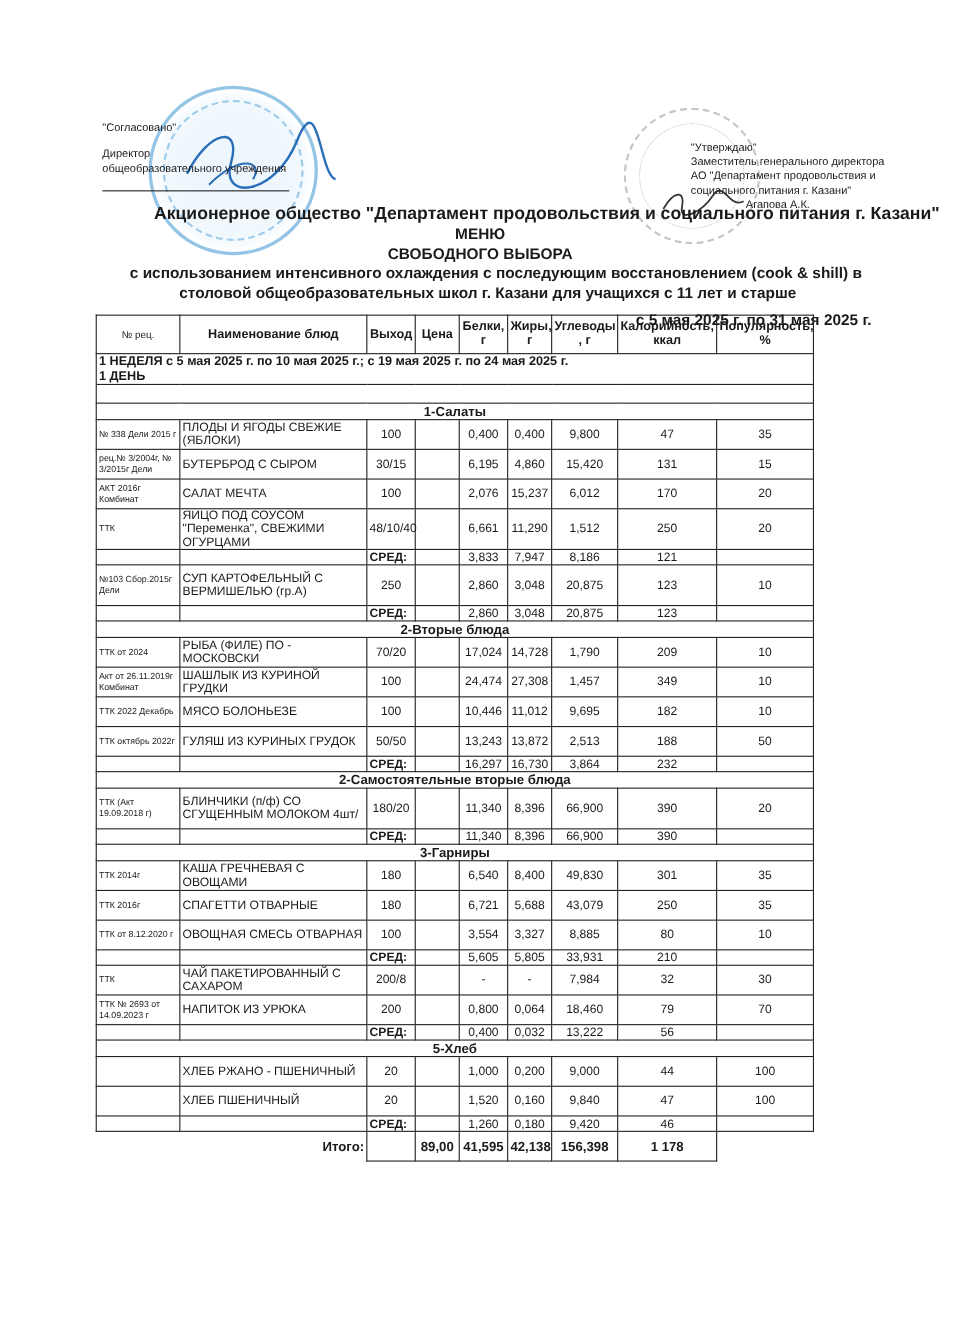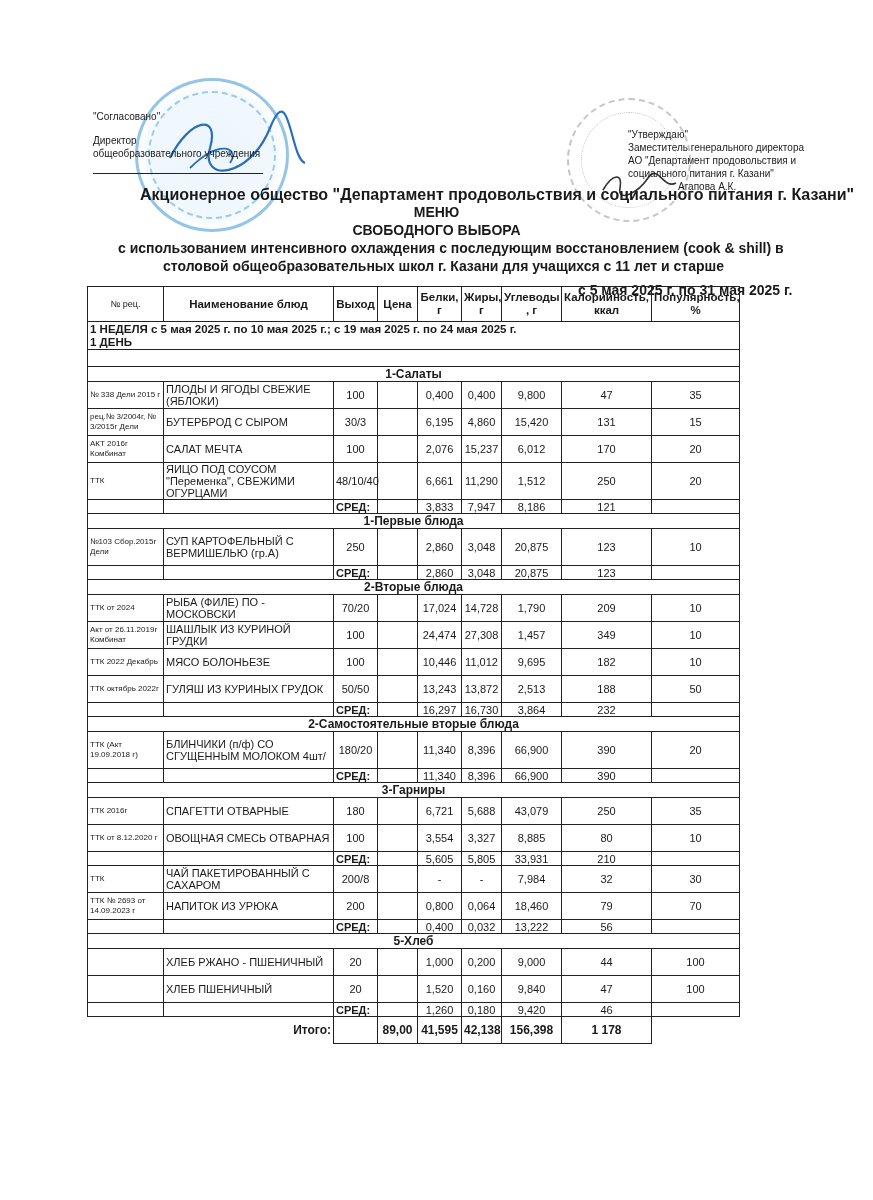--- a/index.html
+++ b/index.html
@@ -129,21 +129,21 @@
         <td class="num"></td>
         <td class="num">0,400</td>
         <td class="num">0,400</td>
         <td class="num">9,800</td>
         <td class="num">47</td>
         <td class="num">35</td>
       </tr>
       <tr class="dish">
         <td class="ref">рец.№ 3/2004г, № 3/2015г Дели</td>
         <td class="name">БУТЕРБРОД С СЫРОМ</td>
-        <td class="num">30/3</td>
+        <td class="num">30/15</td>
         <td class="num"></td>
         <td class="num">6,195</td>
         <td class="num">4,860</td>
         <td class="num">15,420</td>
         <td class="num">131</td>
         <td class="num">15</td>
       </tr>
       <tr class="dish">
         <td class="ref">АКТ 2016г Комбинат</td>
         <td class="name">САЛАТ МЕЧТА</td>
@@ -170,23 +170,20 @@
         <td></td>
         <td></td>
         <td class="label">СРЕД:</td>
         <td></td>
         <td class="num">3,833</td>
         <td class="num">7,947</td>
         <td class="num">8,186</td>
         <td class="num">121</td>
         <td></td>
       </tr>
-      <tr class="section">
-        <td colspan="9">1-Первые блюда</td>
-      </tr>
       <tr class="dish tall">
         <td class="ref">№103 Сбор.2015г Дели</td>
         <td class="name">СУП КАРТОФЕЛЬНЫЙ С ВЕРМИШЕЛЬЮ (гр.А)</td>
         <td class="num">250</td>
         <td class="num"></td>
         <td class="num">2,860</td>
         <td class="num">3,048</td>
         <td class="num">20,875</td>
         <td class="num">123</td>
         <td class="num">10</td>
@@ -280,20 +277,31 @@
         <td class="label">СРЕД:</td>
         <td></td>
         <td class="num">11,340</td>
         <td class="num">8,396</td>
         <td class="num">66,900</td>
         <td class="num">390</td>
         <td></td>
       </tr>
       <tr class="section">
         <td colspan="9">3-Гарниры</td>
+      </tr>
+      <tr class="dish">
+        <td class="ref">ТТК 2014г</td>
+        <td class="name">КАША ГРЕЧНЕВАЯ С ОВОЩАМИ</td>
+        <td class="num">180</td>
+        <td class="num"></td>
+        <td class="num">6,540</td>
+        <td class="num">8,400</td>
+        <td class="num">49,830</td>
+        <td class="num">301</td>
+        <td class="num">35</td>
       </tr>
       <tr class="dish">
         <td class="ref">ТТК 2016г</td>
         <td class="name">СПАГЕТТИ ОТВАРНЫЕ</td>
         <td class="num">180</td>
         <td class="num"></td>
         <td class="num">6,721</td>
         <td class="num">5,688</td>
         <td class="num">43,079</td>
         <td class="num">250</td>

